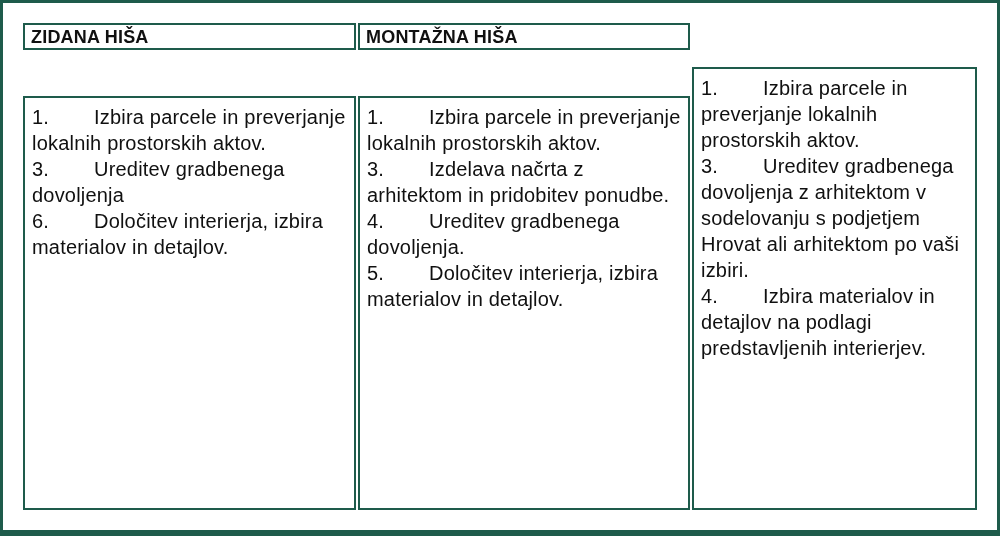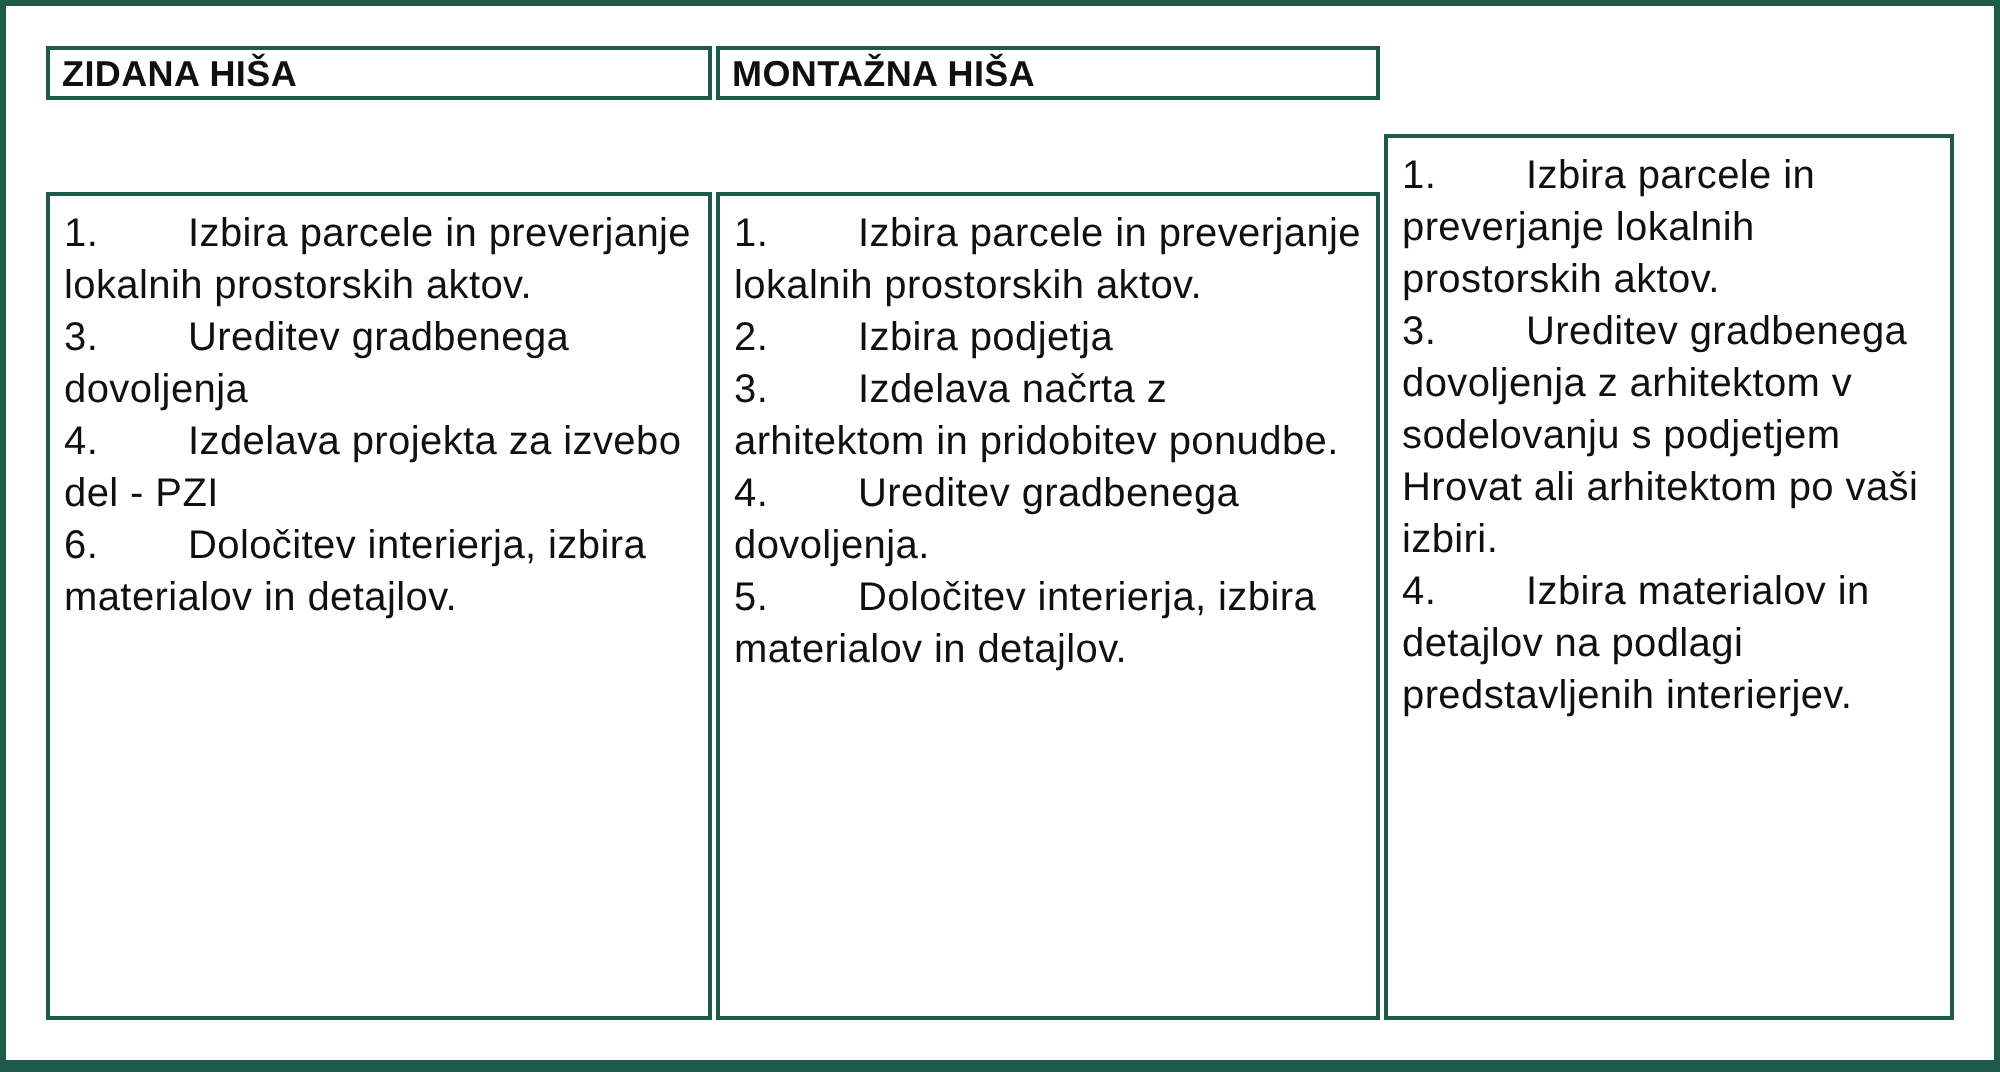--- a/index.html
+++ b/index.html
@@ -72,30 +72,28 @@
 <body>
 
 <div class="stage">
   <div class="table">
 
     <div class="col">
       <div class="cell header">ZIDANA HIŠA</div>
       <div class="cell body">
           <p class="item"><span class="num">1.</span><span>Izbira parcele in preverjanje lokalnih prostorskih aktov.</span></p>
           <p class="item"><span class="num">3.</span><span>Ureditev gradbenega dovoljenja</span></p>
-          <p class="item"><span class="num">4.</span><span>Izdelava projekta za izvebo del - PZI</span></p>
           <p class="item"><span class="num">6.</span><span>Določitev interierja, izbira materialov in detajlov.</span></p>
         </div>
     </div>
 
     <div class="col">
       <div class="cell header">MONTAŽNA HIŠA</div>
       <div class="cell body">
           <p class="item"><span class="num">1.</span><span>Izbira parcele in preverjanje lokalnih prostorskih aktov.</span></p>
-          <p class="item"><span class="num">2.</span><span>Izbira podjetja</span></p>
           <p class="item"><span class="num">3.</span><span>Izdelava načrta z arhitektom in pridobitev ponudbe.</span></p>
           <p class="item"><span class="num">4.</span><span>Ureditev gradbenega dovoljenja.</span></p>
           <p class="item"><span class="num">5.</span><span>Določitev interierja, izbira materialov in detajlov.</span></p>
         </div>
     </div>
 
     <div class="col">
       <div class="cell body">
           <p class="item"><span class="num">1.</span><span>Izbira parcele in preverjanje lokalnih prostorskih aktov.</span></p>
           <p class="item"><span class="num">3.</span><span>Ureditev gradbenega dovoljenja z arhitektom  v sodelovanju s podjetjem Hrovat ali arhitektom po vaši izbiri.</span></p>

